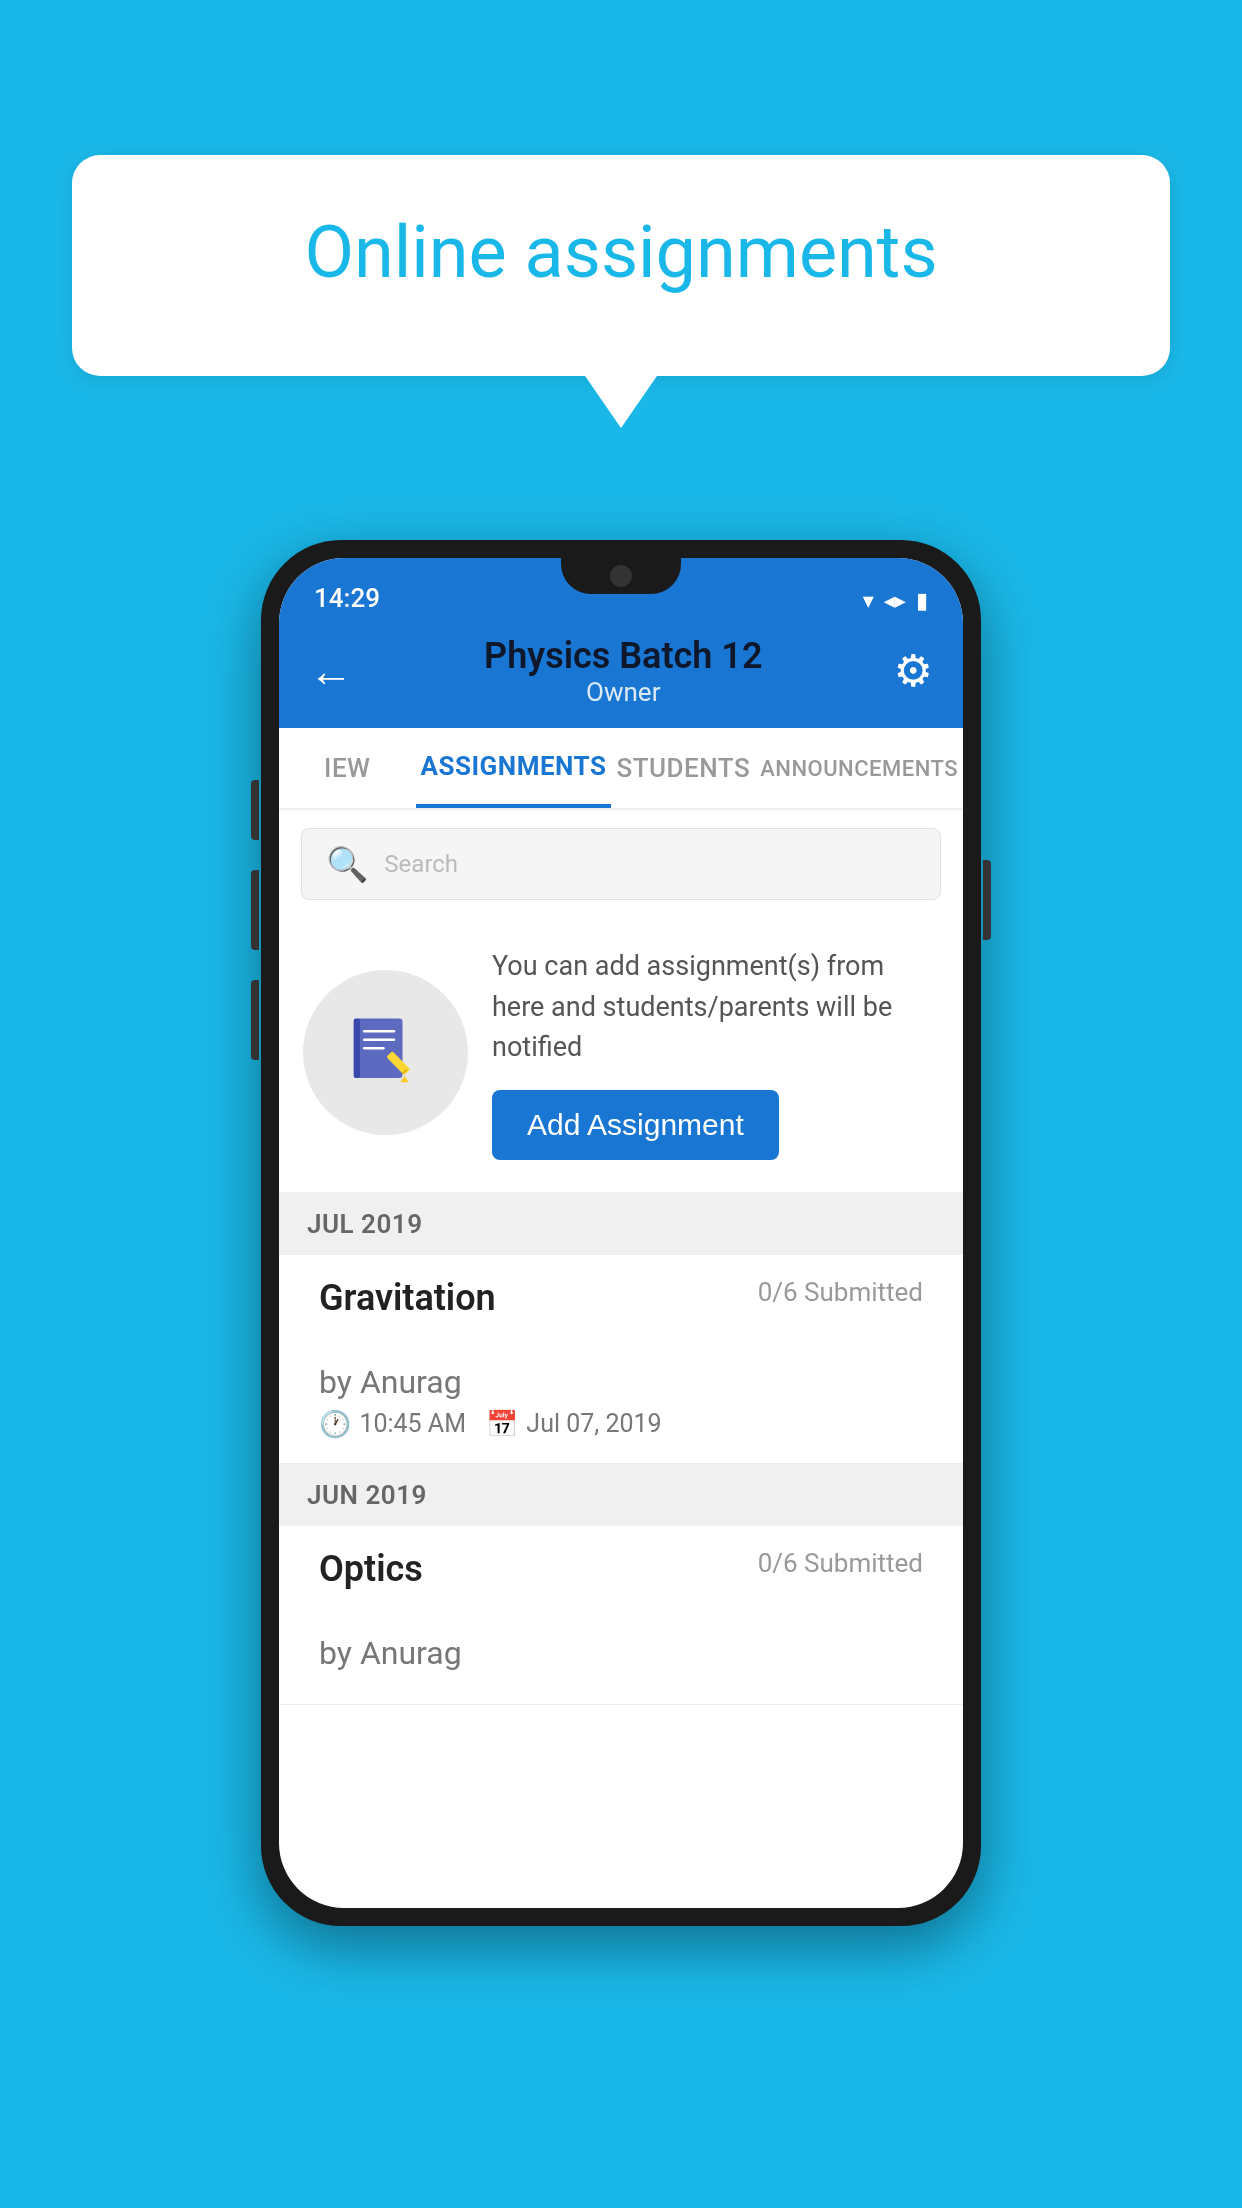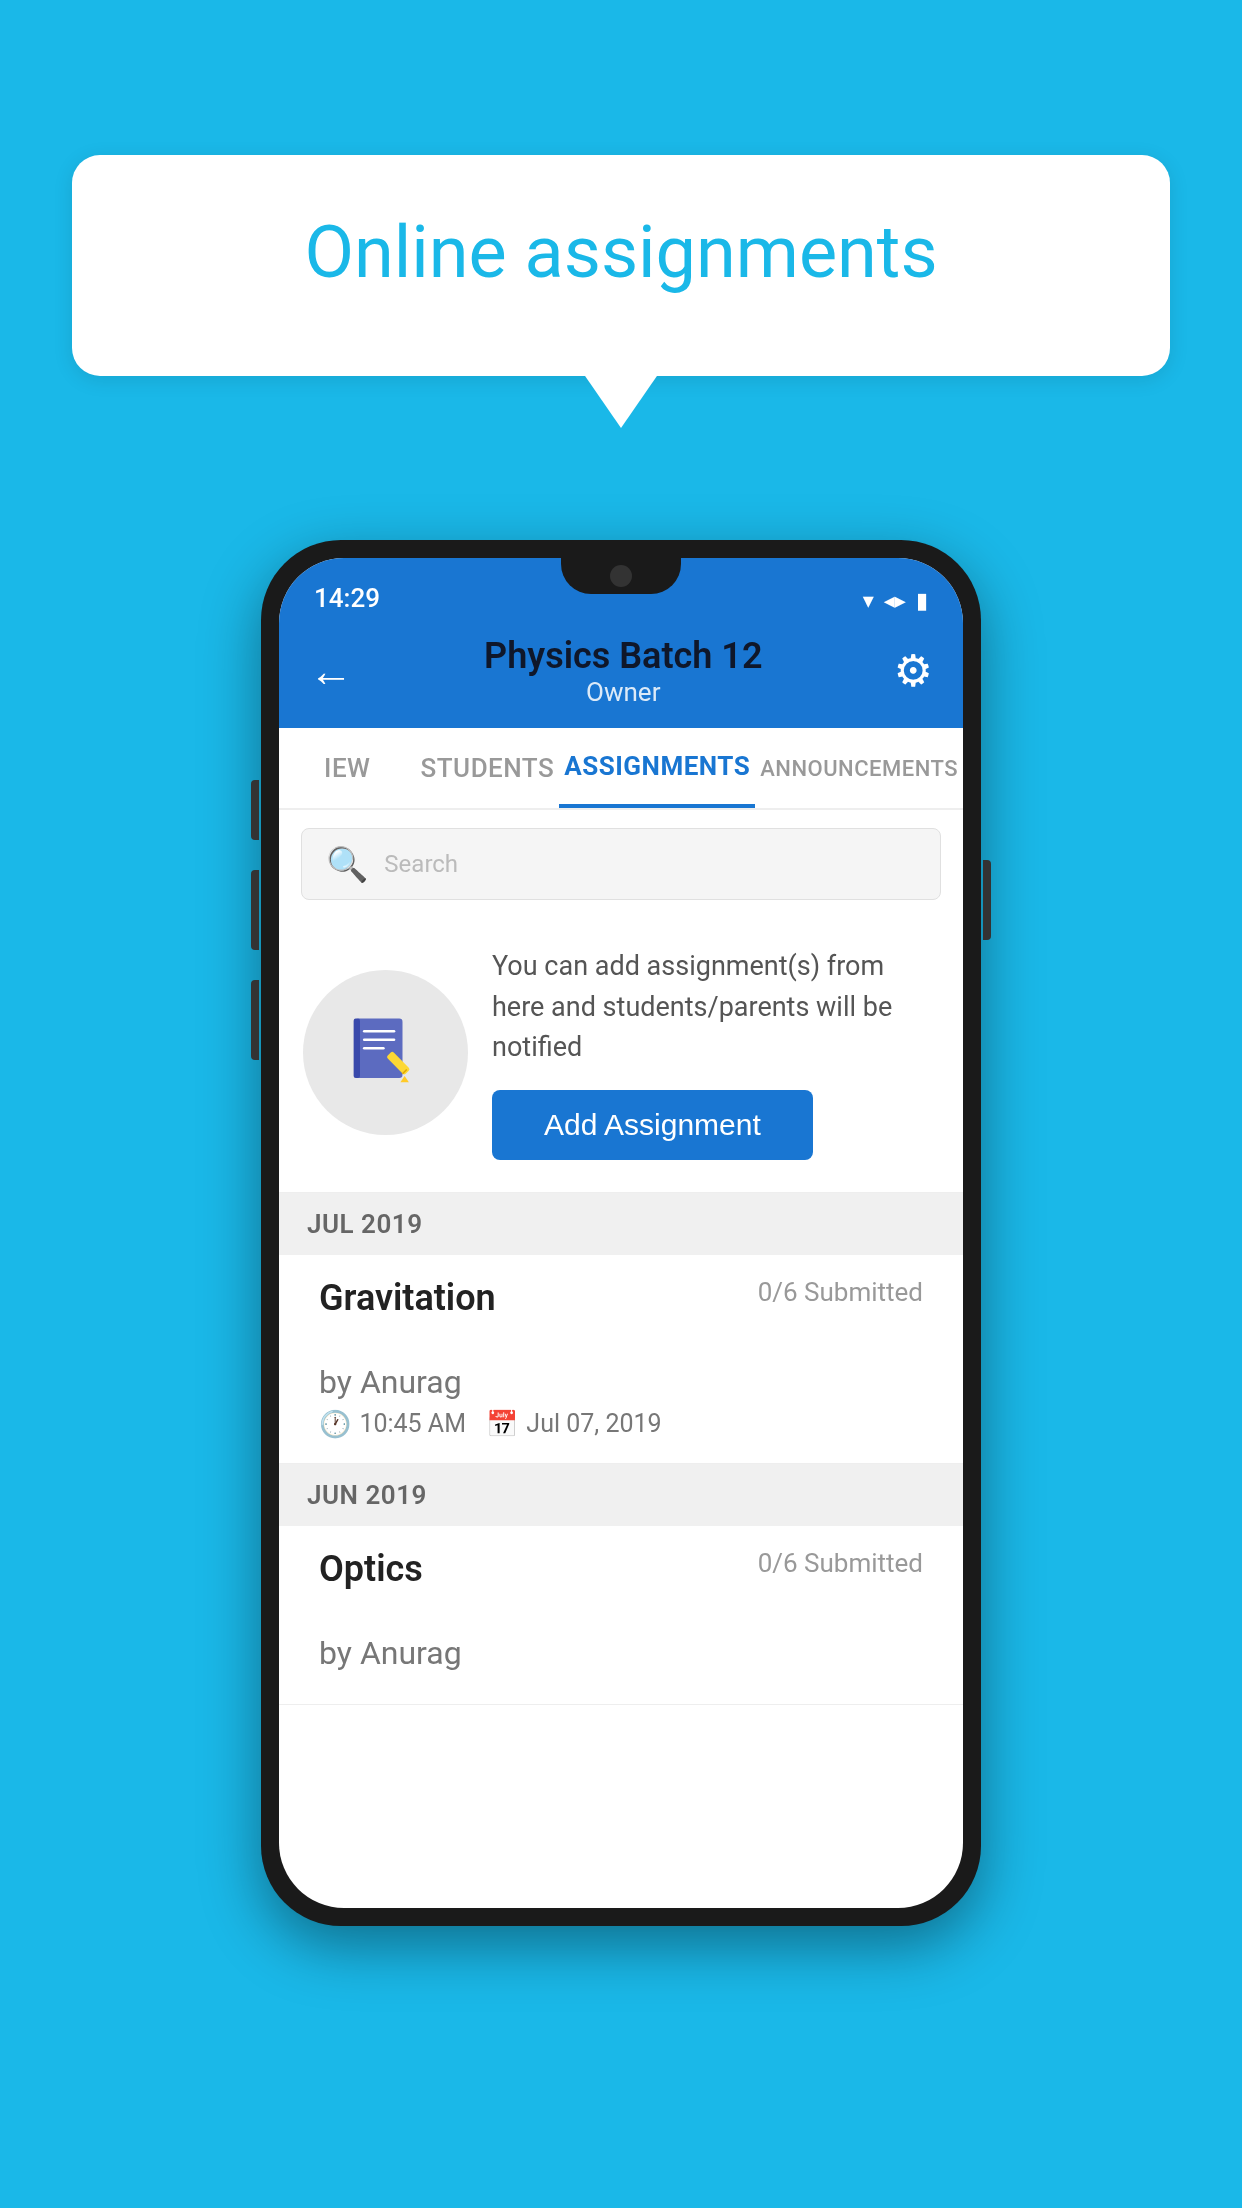--- a/index.html
+++ b/index.html
@@ -234,21 +234,21 @@
       font-size: 27px;
       color: #555;
       line-height: 1.5;
       margin-bottom: 22px;
     }
     .add-assignment-btn {
       background: #1976d2;
       color: white;
       border: none;
       border-radius: 8px;
-      padding: 18px 52px;
+      padding: 18px 35px;
       font-size: 30px;
       font-weight: 500;
       cursor: pointer;
       display: inline-block;
     }
 
     
     .section-header {
       background: #f0f0f0;
       padding: 16px 28px;
@@ -380,22 +380,22 @@
         <span class="header-back">←</span>
         <div class="header-title-block">
           <div class="header-title">Physics Batch 12</div>
           <div class="header-subtitle">Owner</div>
         </div>
         <span class="header-gear">⚙</span>
       </div>
 
       <div class="tabs-bar">
         <div class="tab-item">IEW</div>
+        <div class="tab-item active">ASSIGNMENTS</div>
         <div class="tab-item">STUDENTS</div>
-        <div class="tab-item active">ASSIGNMENTS</div>
         <div class="tab-item" style="font-size:22px;">ANNOUNCEMENTS</div>
       </div>
 
       <div class="content-area">
 
         <div class="search-container">
           <div class="search-bar">
             <span class="search-icon-el">🔍</span>
             <span class="search-placeholder">Search</span>
           </div>

